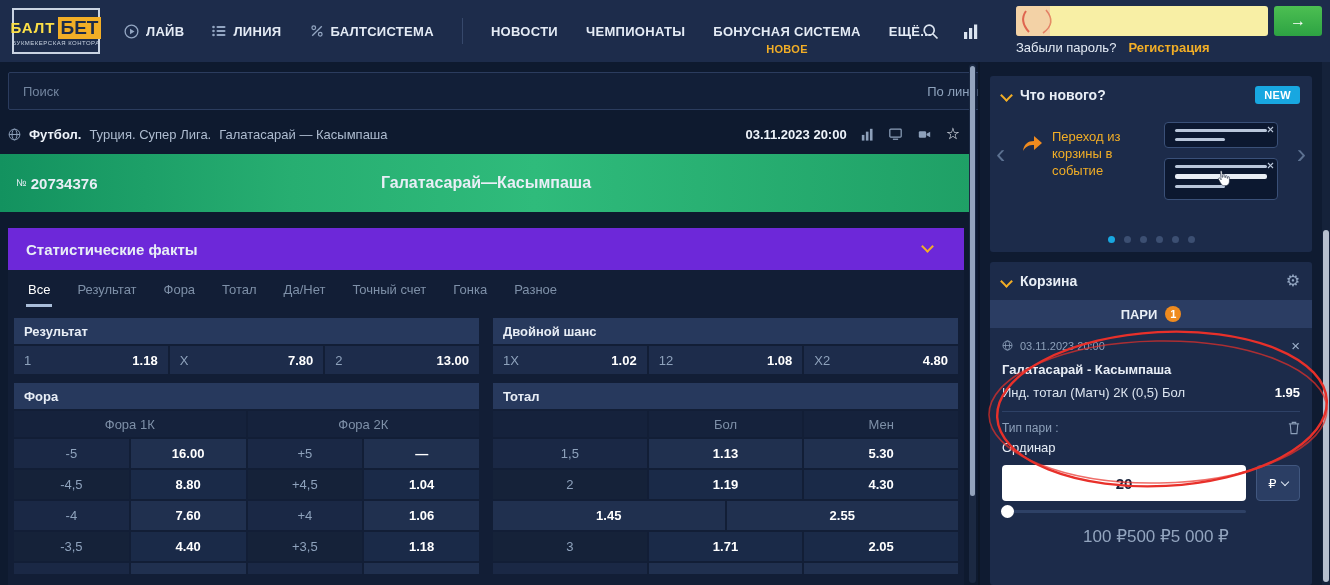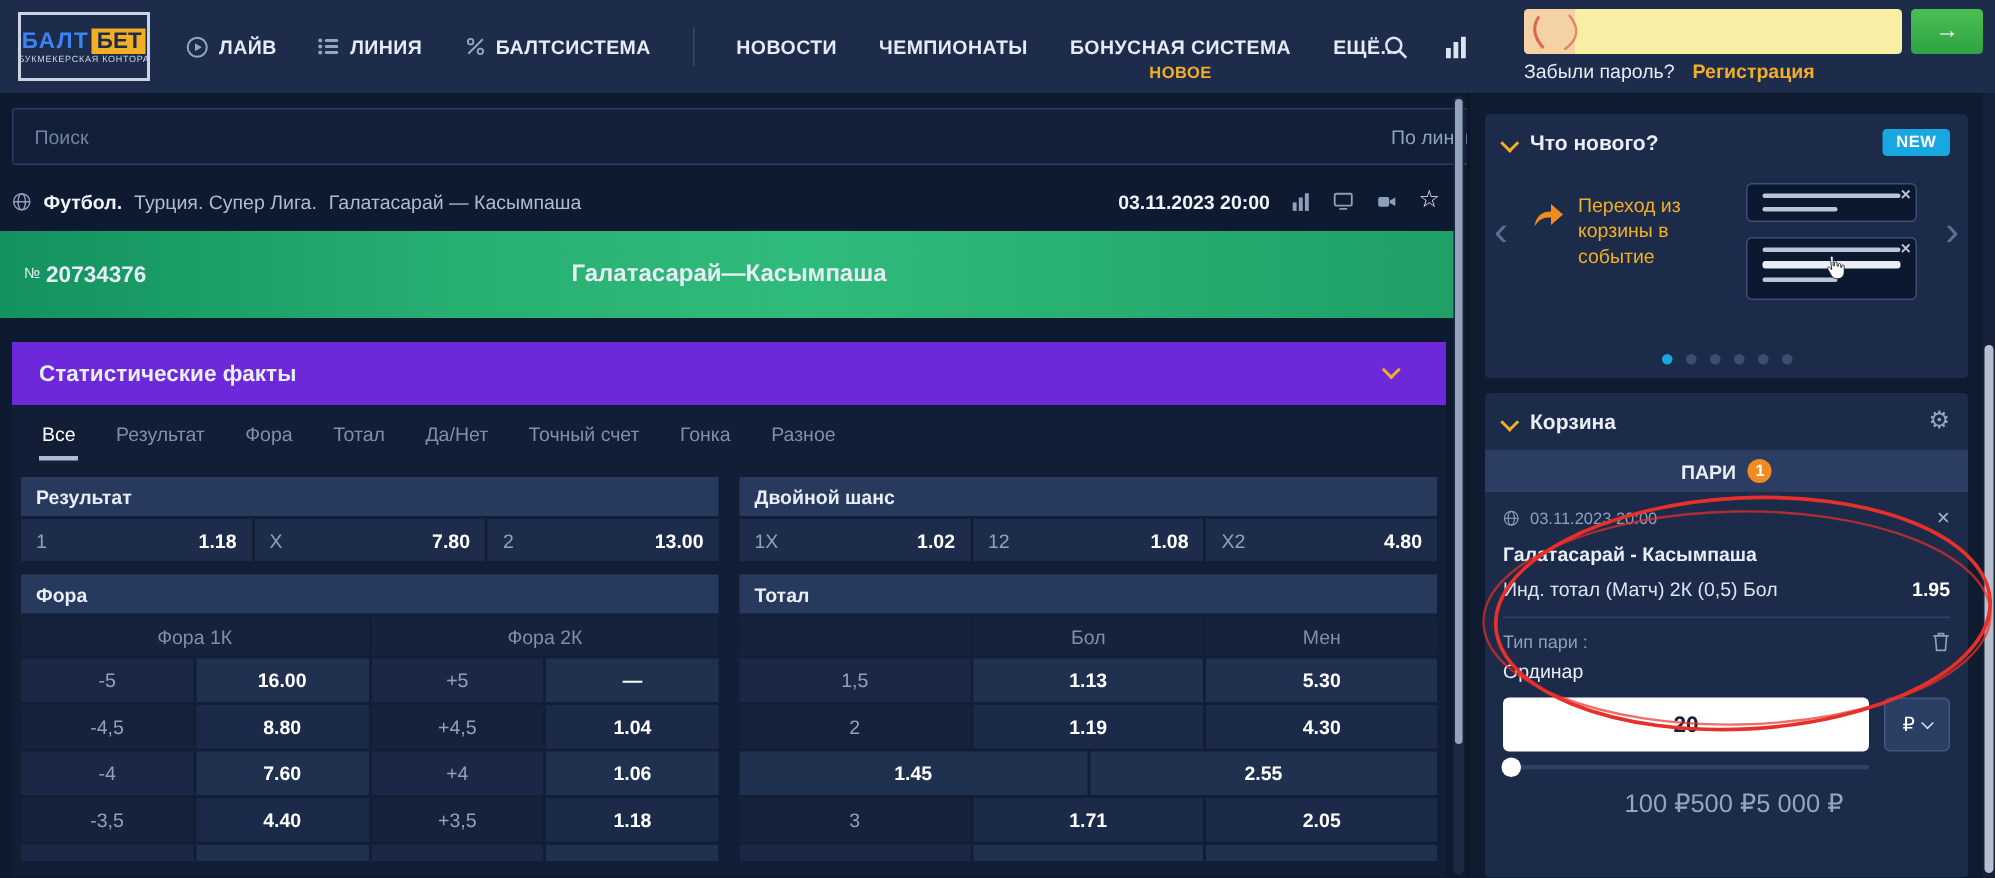--- a/index.html
+++ b/index.html
@@ -5,22 +5,22 @@
   * { margin:0; padding:0; box-sizing:border-box; }
   body { width:1330px; height:585px; overflow:hidden; background:#0c1626;
          font-family:"Liberation Sans","DejaVu Sans",sans-serif; color:#e8eef6; }
   .page { position:relative; width:1330px; height:585px; }
 
   
   .topnav { position:absolute; left:0; top:0; width:1330px; height:62px; background:#1d2c4b; }
   .logo { position:absolute; left:12px; top:8px; width:88px; height:46px; border:2px solid #c9d3e2;
           display:flex; flex-direction:column; align-items:center; justify-content:center; gap:1px; cursor:pointer; }
   .logo-row { display:flex; align-items:center; }
-  .logo-p1 { font-size:15px; font-weight:bold; letter-spacing:1px; color:#3b82f6; }
-  .logo-p2 { font-size:15px; font-weight:bold; color:#1d2c4b; background:#f2ae26; padding:0 3px; margin-left:2px; }
+  .logo-p1 { font-size:15px; font-weight:bold; letter-spacing:1px; color:#fde047; }
+  .logo-p2 { font-size:19px; font-weight:bold; color:#1d2c4b; background:#f2ae26; padding:0 3px; margin-left:2px; }
   .logo-sub { font-size:6px; letter-spacing:.5px; color:#c9d3e2; white-space:nowrap; }
   .nav-items { position:absolute; left:124px; top:0; height:62px; display:flex; align-items:center; gap:28px; }
   .nav-item { position:relative; display:flex; align-items:center; gap:7px; font-size:13px; font-weight:bold;
               color:#e4ebf5; letter-spacing:.3px; cursor:pointer; white-space:nowrap; }
   .ni { color:#93a6c2; display:flex; }
   .nav-badge { position:absolute; top:19px; left:50%; transform:translateX(-50%);
                font-size:11px; font-weight:bold; color:#f2ae26; white-space:nowrap; }
   .vsep { width:1px; height:26px; background:#36486b; }
   .nav-tools { position:absolute; left:922px; top:0; height:62px; display:flex; align-items:center; gap:24px; color:#dbe4f0; }
   .nav-tools > span { cursor:pointer; display:flex; }

